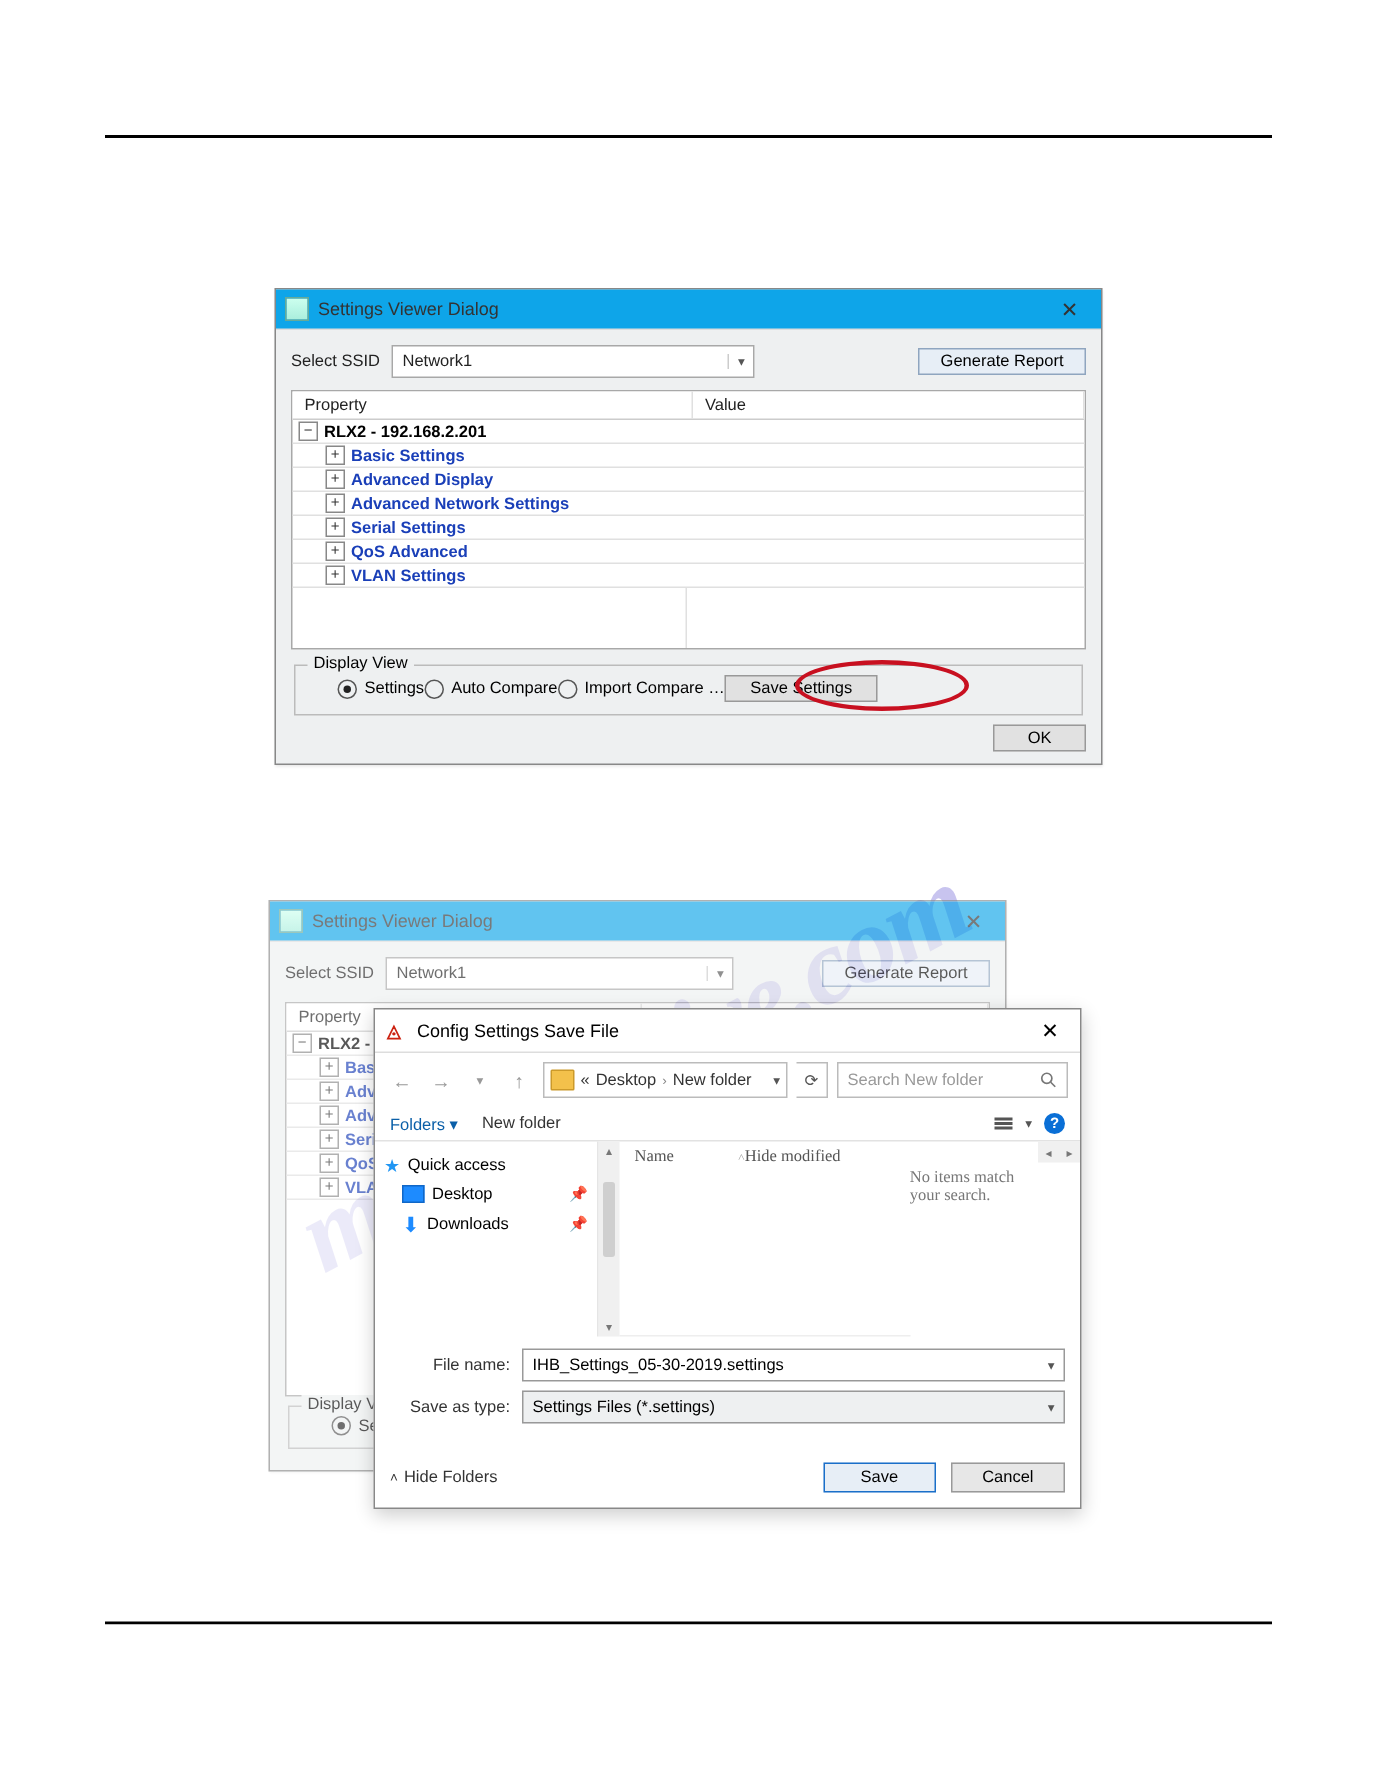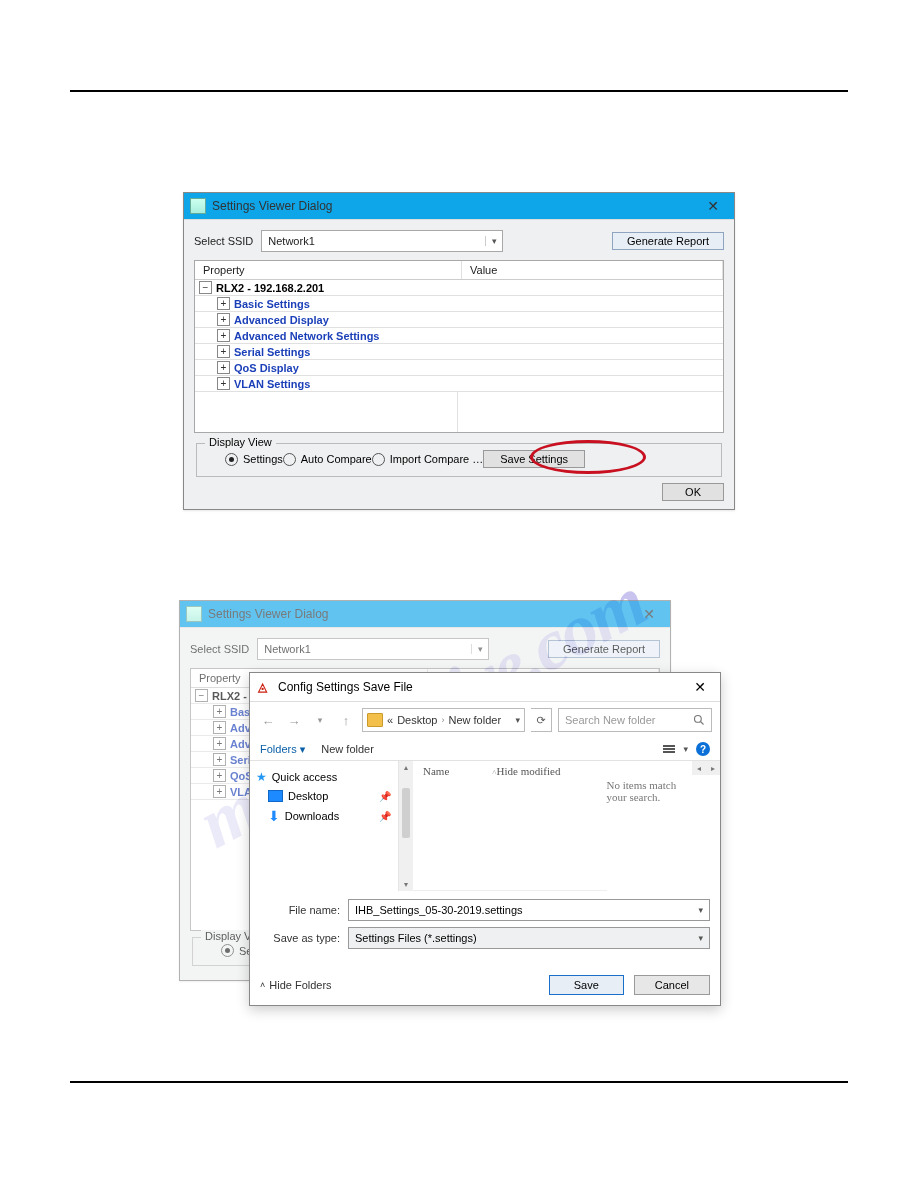--- a/index.html
+++ b/index.html
@@ -178,21 +178,21 @@
                   <span class="indent1"></span>
                   <span class="tw">+</span>
                   <span class="t-link">Serial Settings</span>
                 </div>
                 <div class="col2"></div>
               </div>
             <div class="lv-row">
                 <div class="col1">
                   <span class="indent1"></span>
                   <span class="tw">+</span>
-                  <span class="t-link">QoS Display</span>
+                  <span class="t-link">QoS Advanced</span>
                 </div>
                 <div class="col2"></div>
               </div>
             <div class="lv-row">
                 <div class="col1">
                   <span class="indent1"></span>
                   <span class="tw">+</span>
                   <span class="t-link">VLAN Settings</span>
                 </div>
                 <div class="col2"></div>

